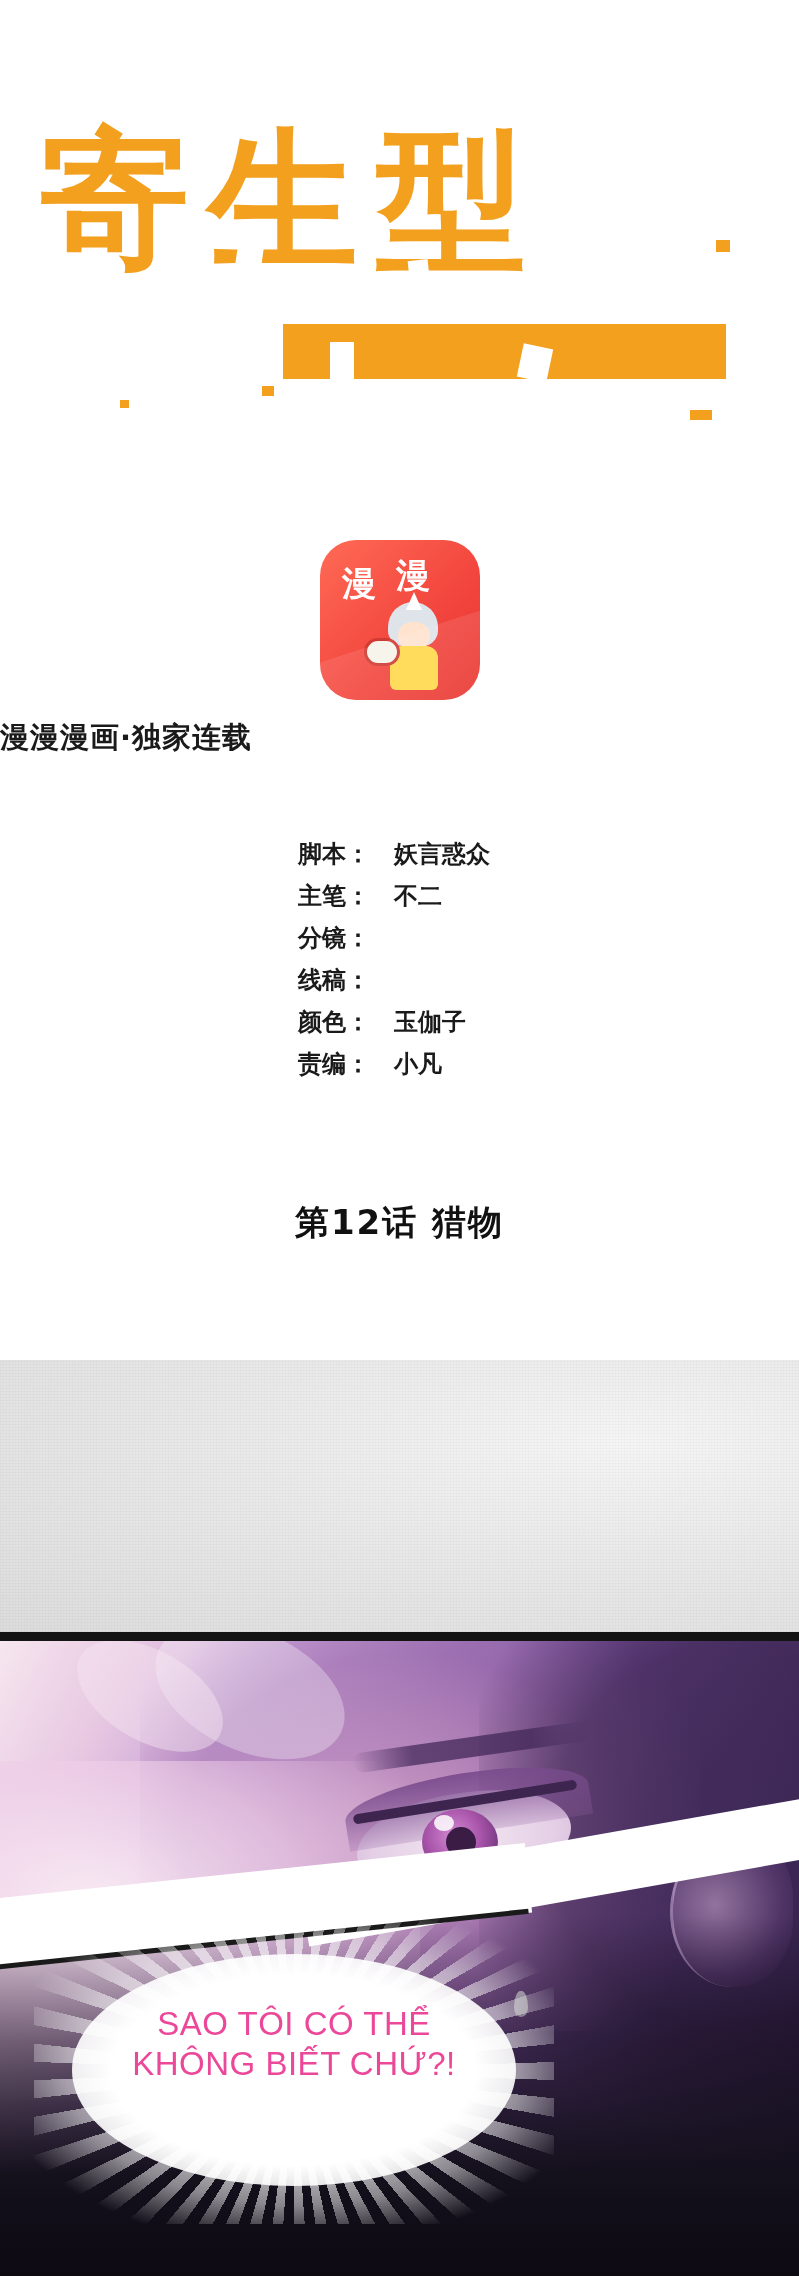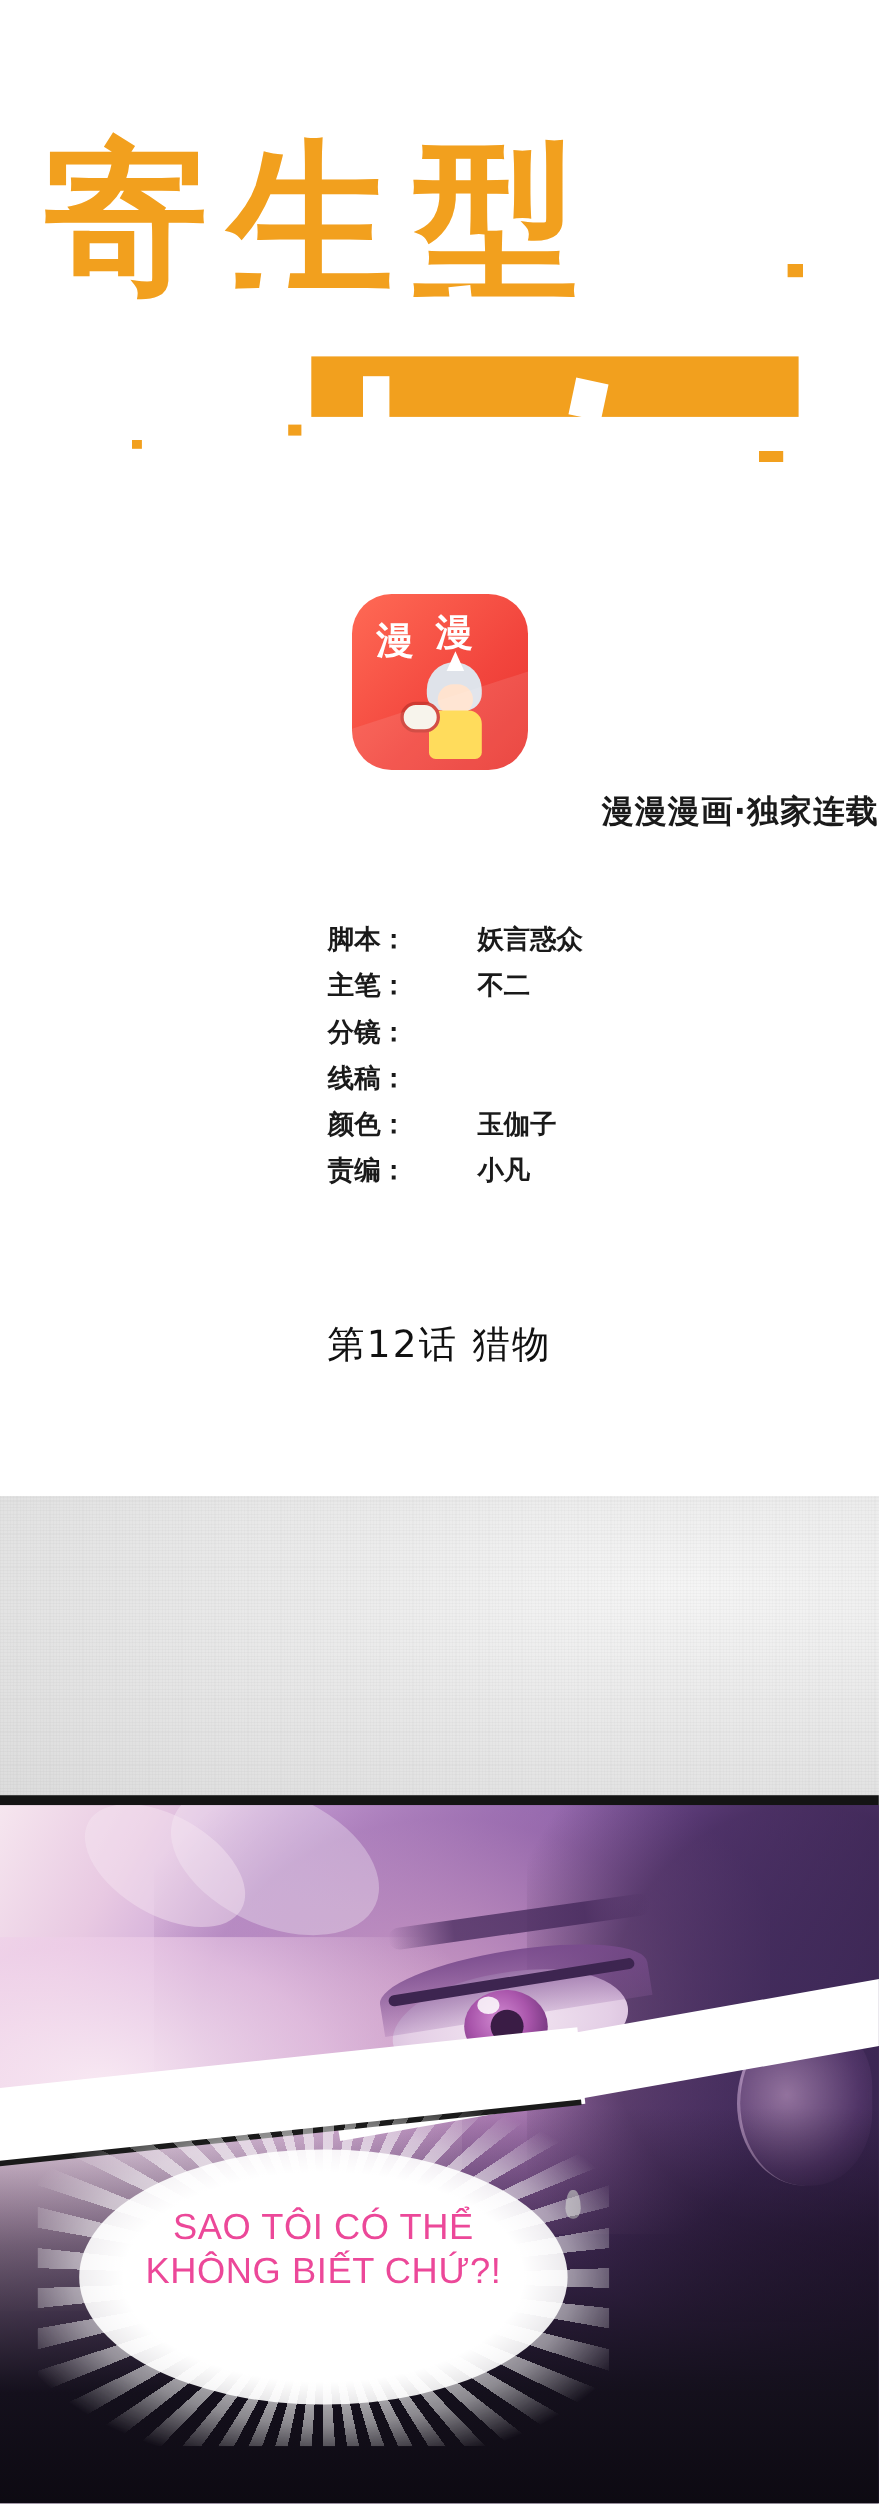--- a/index.html
+++ b/index.html
@@ -144,21 +144,21 @@
     width: 220px; height: 110px;
     background: rgba(255,255,255,0.10);
     transform: rotate(-18deg);
   }
 
   .app-caption {
     position: absolute;
     left: 0;
     top: 718px;
     width: 799px;
-    text-align: right;
+    text-align: left;
     font-family: "DejaVu Sans", sans-serif;
     font-weight: bold;
     font-size: 29px;
     color: #1a1a1a;
     letter-spacing: 1px;
   }
 
   
   .credits {
     position: absolute;
@@ -167,39 +167,38 @@
     width: 420px;
   }
   .credit-row {
     display: flex;
     align-items: center;
     margin-bottom: 10px;
     font-family: "DejaVu Sans", sans-serif;
     font-weight: bold;
     font-size: 24px;
     color: #1a1a1a;
-    gap: 40px;
   }
   .credit-role {
     width: 96px;
     flex: 0 0 96px;
   }
   .credit-name {
     flex: 1 1 auto;
   }
 
   
   .chapter {
     position: absolute;
     left: 0;
     top: 1200px;
     width: 799px;
     text-align: center;
     font-family: "DejaVu Sans", sans-serif;
-    font-weight: normal;
+    font-weight: bold;
     font-size: 34px;
     color: #111111;
     letter-spacing: 2px;
   }
 
   
   .panel-grey {
     position: absolute;
     left: 0;
     top: 1360px;

